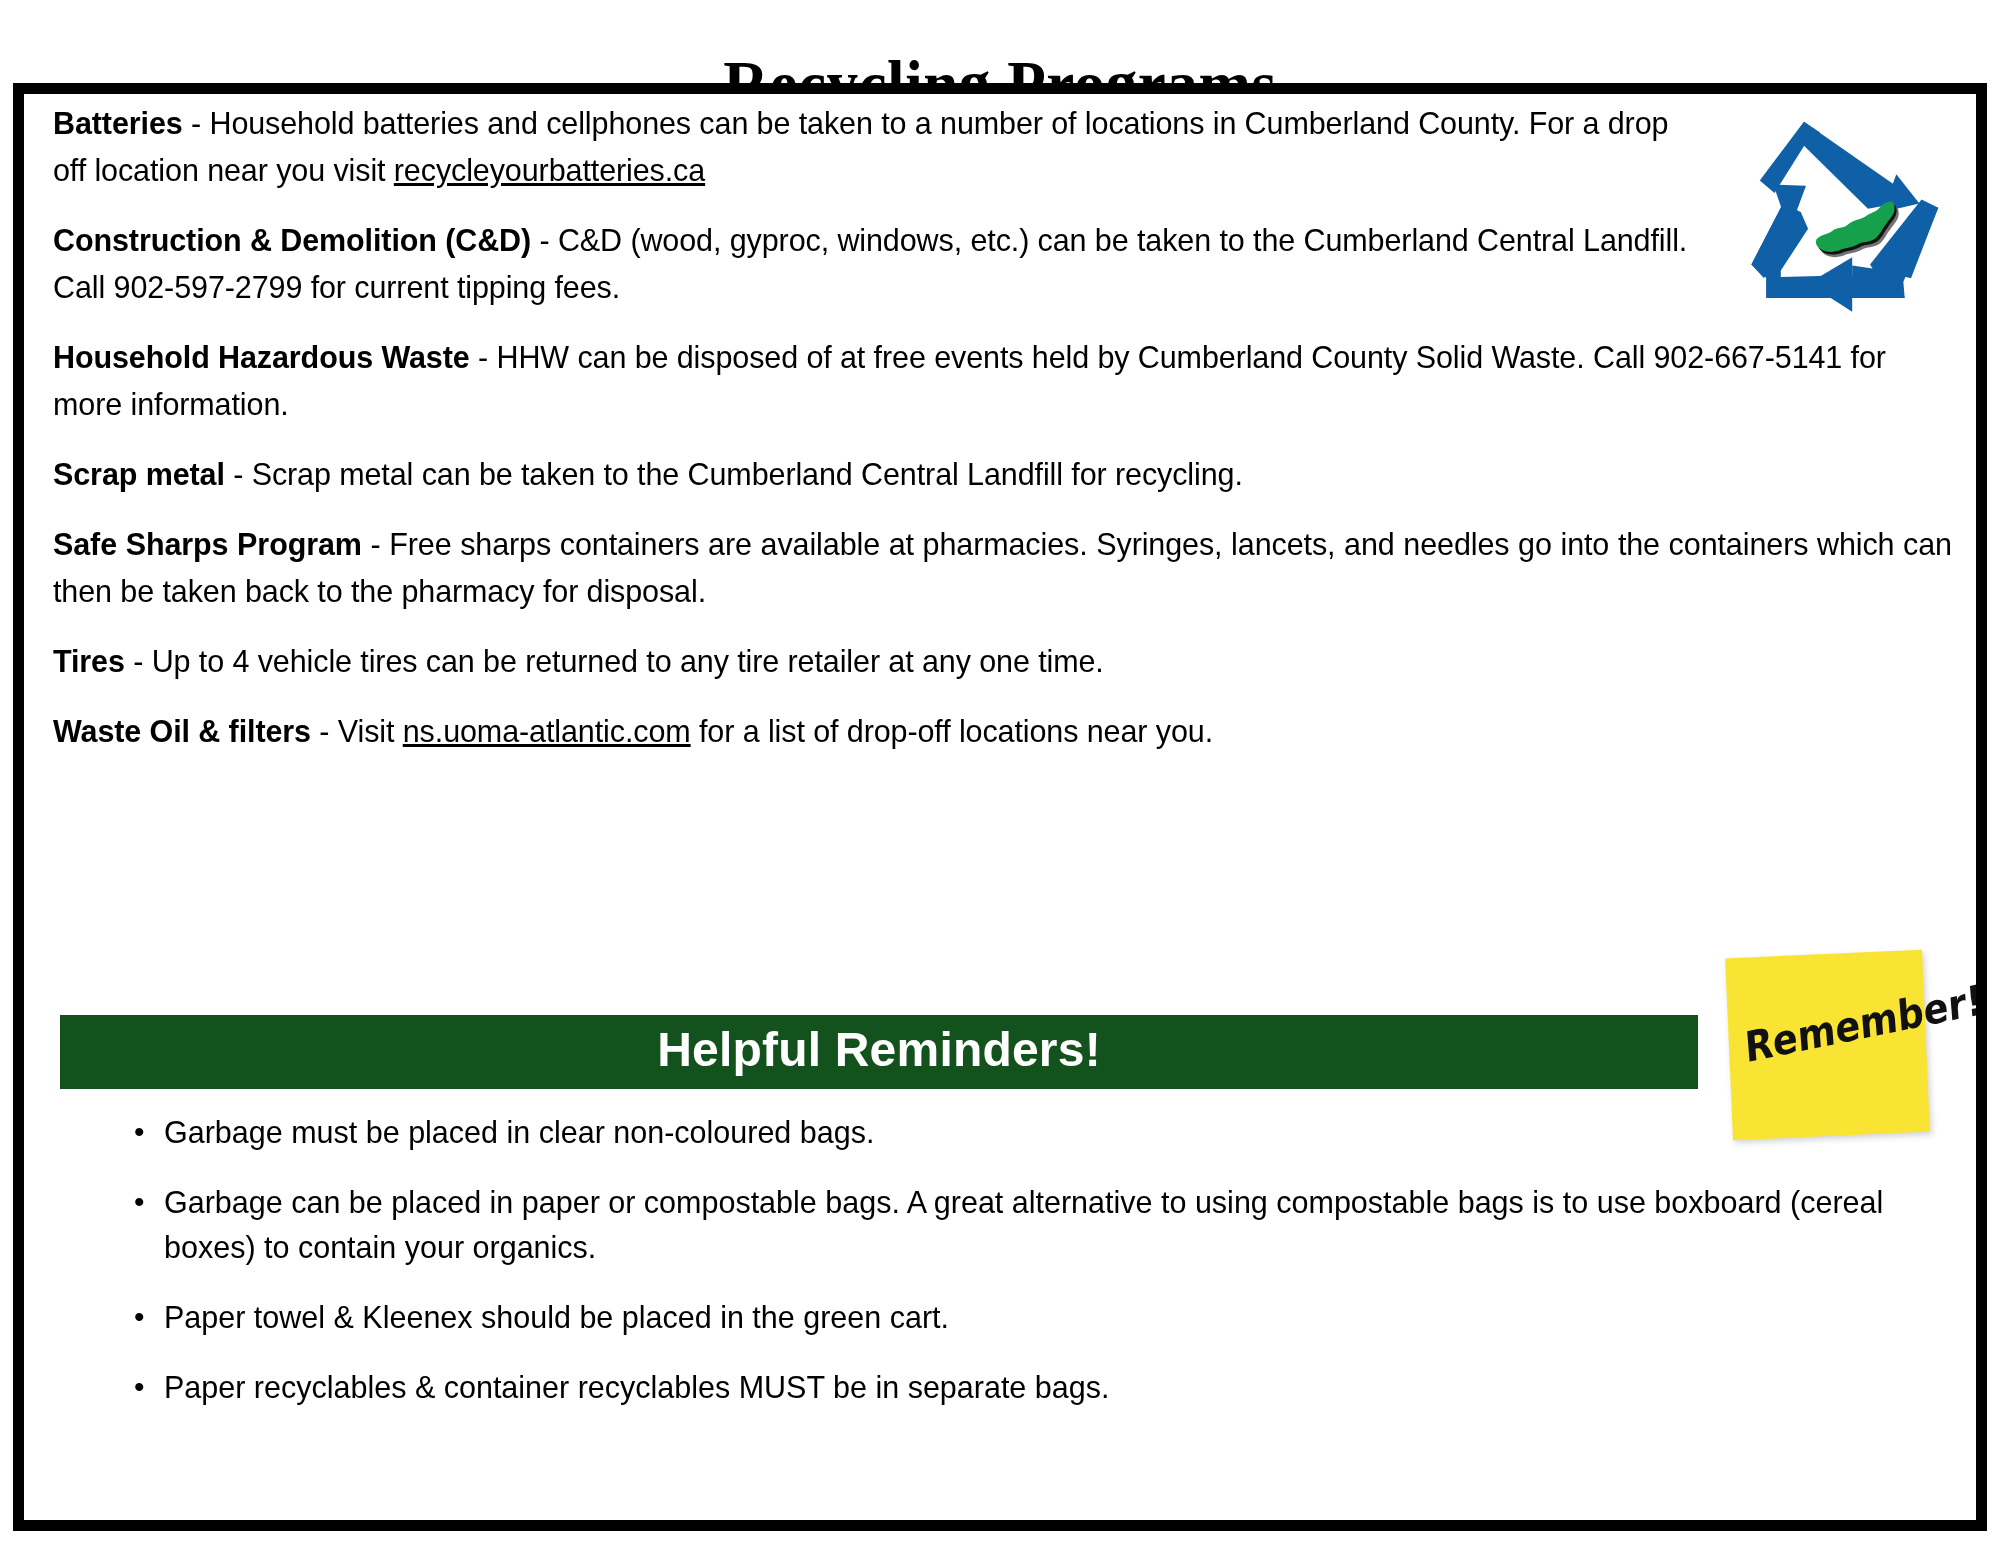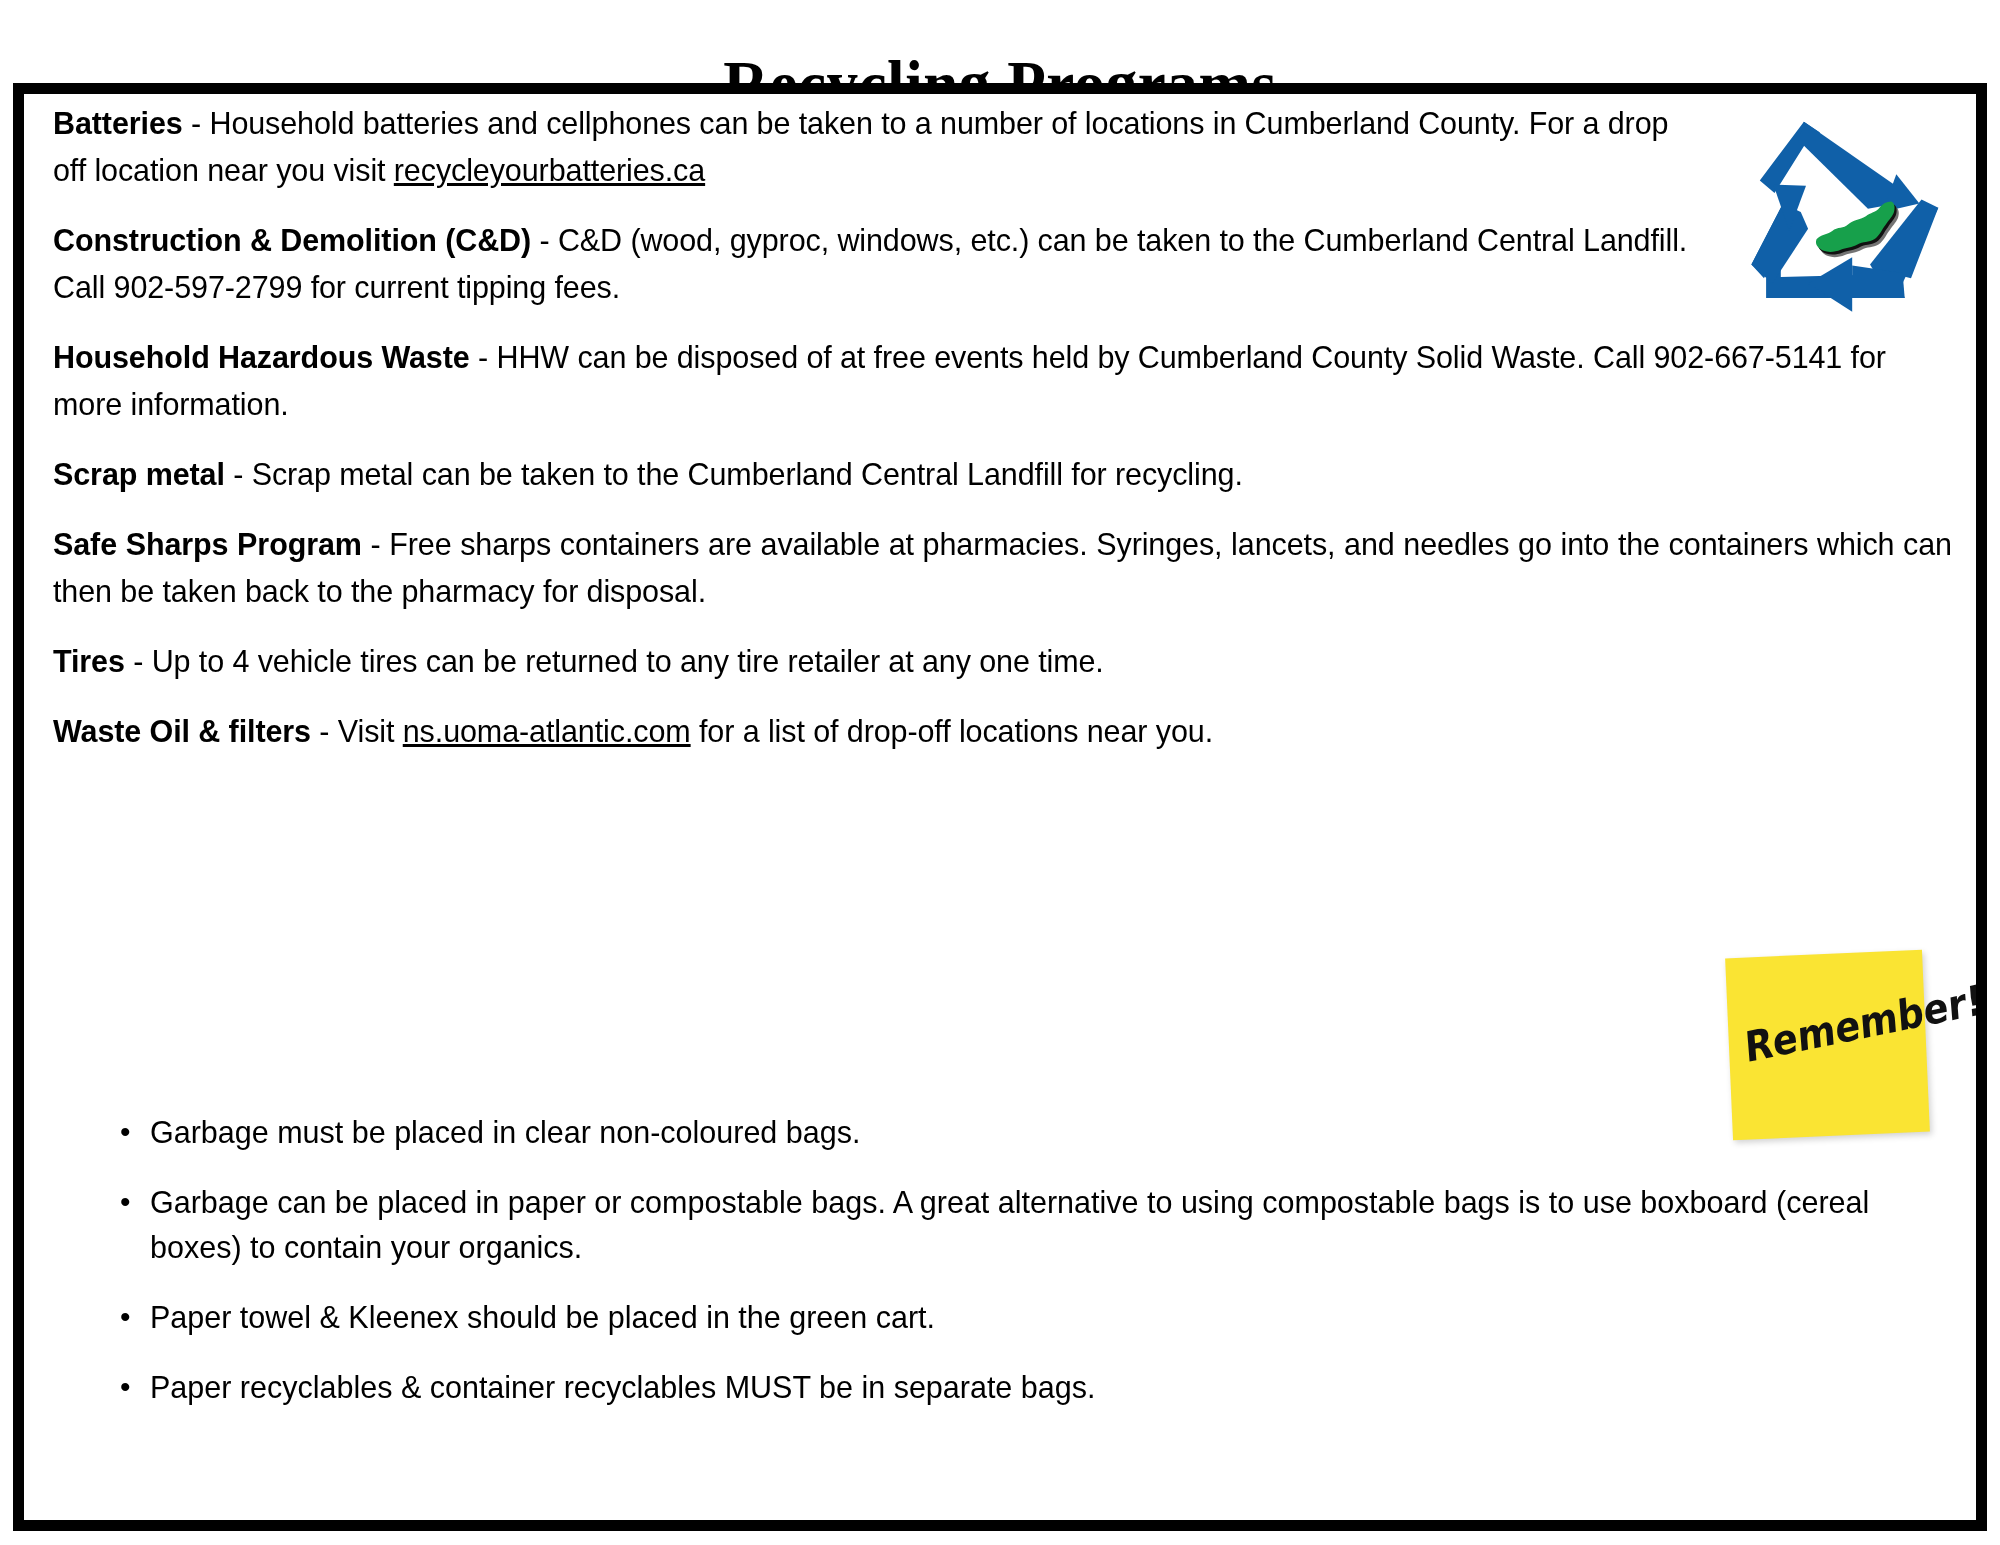--- a/index.html
+++ b/index.html
@@ -137,21 +137,21 @@
     line-height: 1;
     color: #111111;
     transform: rotate(-9deg) skewX(-7deg) scaleY(1.12);
     transform-origin: left center;
     white-space: nowrap;
   }
 
   
   .reminders {
     position: absolute;
-    left: 54px;
+    left: 68px;
     top: 1016px;
     width: 1830px;
     margin: 0;
     padding: 0 0 0 42px;
     list-style: none;
   }
   .reminders li {
     position: relative;
     font-size: 30.5px;
     line-height: 45px;
@@ -241,20 +241,23 @@
         <p class="prog">
           <b>Tires</b><span> - </span><span>Up to 4 vehicle tires can be returned to any tire retailer at any one time.</span>
         </p>
 
         <p class="prog">
           <b>Waste Oil &amp; filters</b><span> - </span><span>Visit </span><span class="u">ns.uoma-atlantic.com</span><span> for a list of drop-off locations near you.</span>
         </p>
 
       </div>
 
+      <div class="banner">
+        <span class="banner-text">Helpful Reminders!</span>
+      </div>
 
       <div class="sticky">
         <span class="sticky-text">Remember!</span>
       </div>
 
       <ul class="reminders">
         <li>Garbage must be placed in clear non-coloured bags.</li>
         <li>Garbage can be placed in paper or compostable bags.  A great alternative to using compostable bags is to use boxboard (cereal boxes) to contain your organics.</li>
         <li>Paper towel &amp; Kleenex should be placed in the green cart.</li>
         <li>Paper recyclables &amp; container recyclables MUST be in separate bags.</li>

